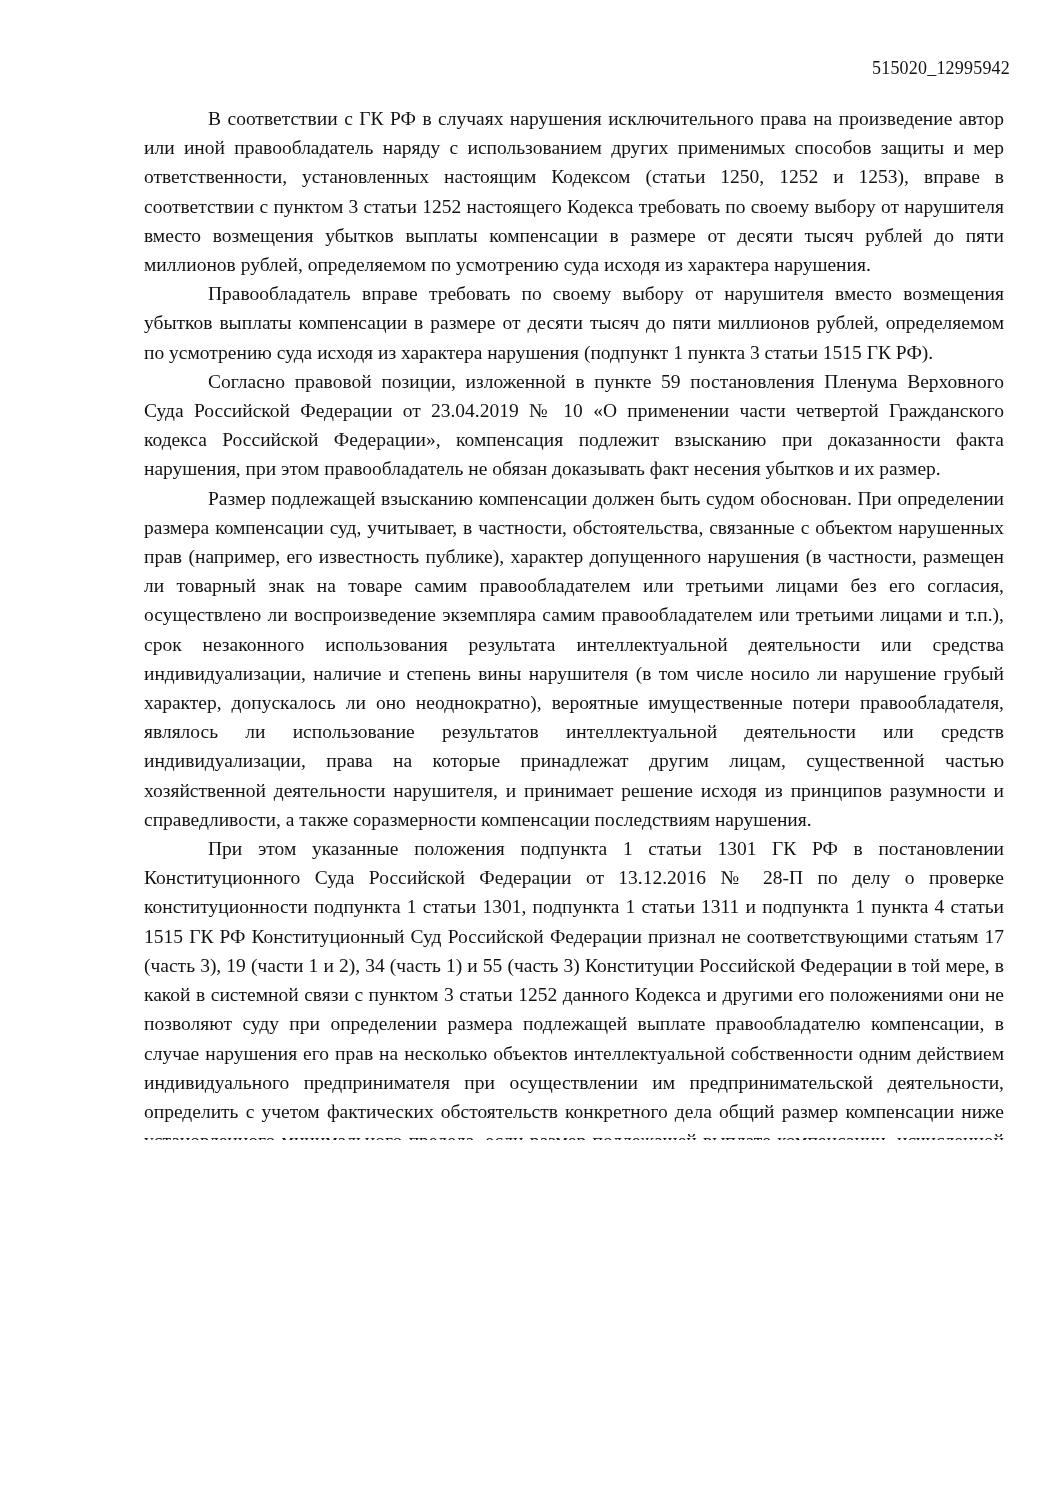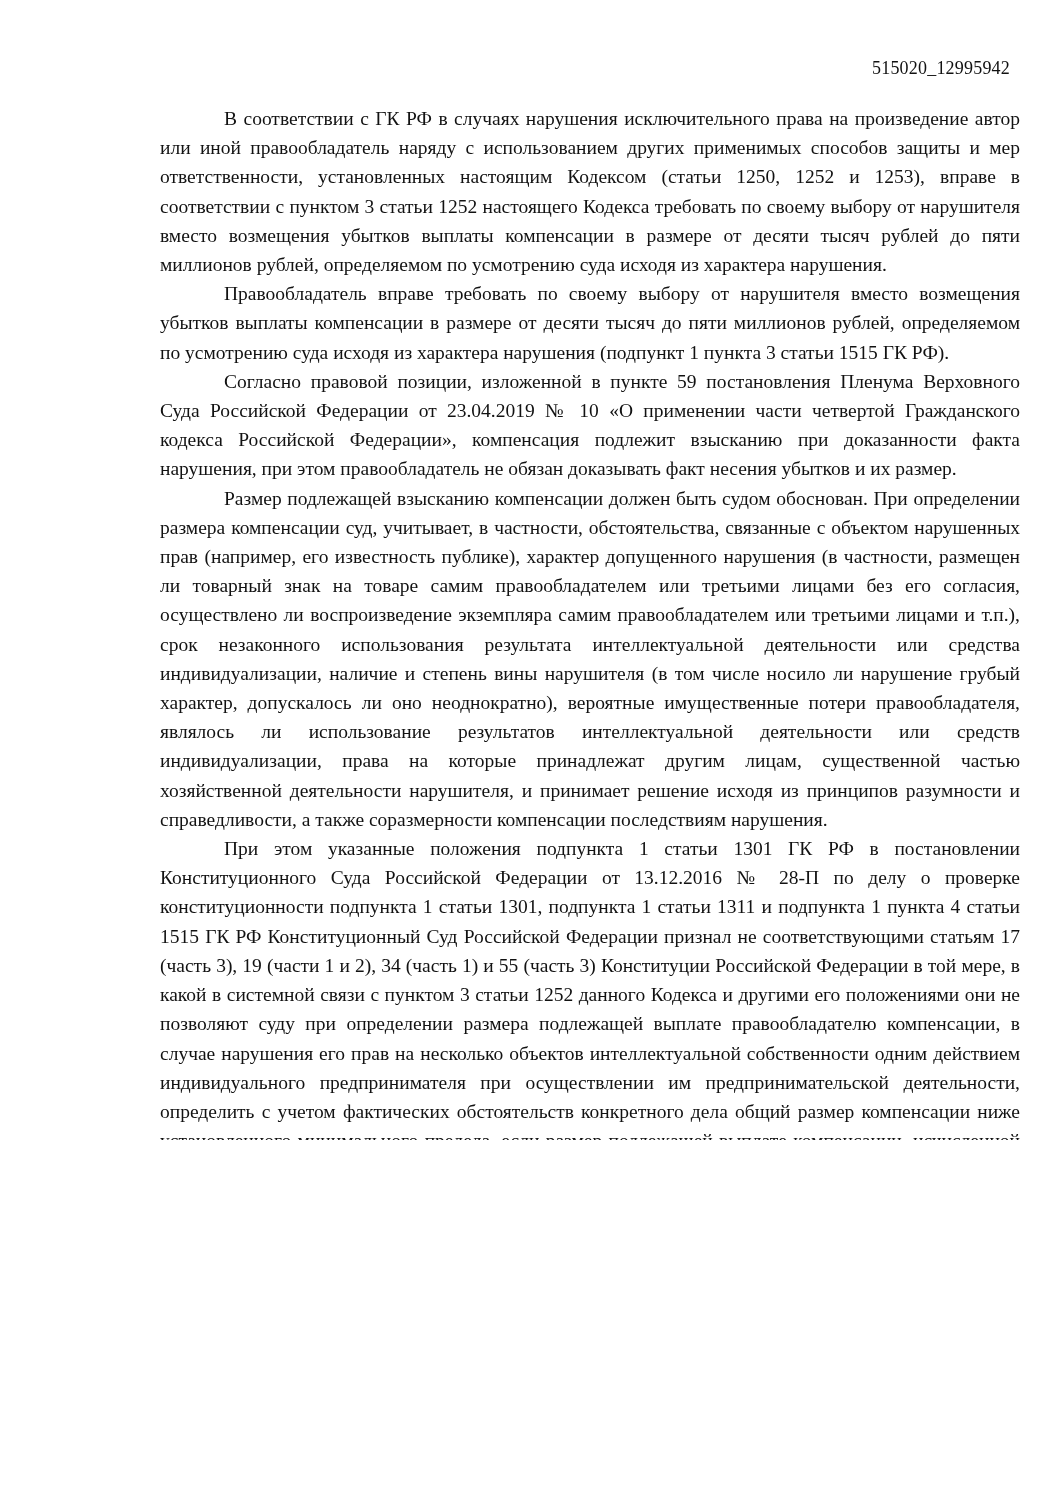--- a/index.html
+++ b/index.html
@@ -26,21 +26,21 @@
     width: 1010px;
     text-align: right;
     font-size: 18px;
     letter-spacing: 0.2px;
     color: #111111;
     white-space: nowrap;
   }
   .body-text {
     position: absolute;
     top: 104px;
-    left: 160px;
+    left: 144px;
     width: 860px;
     font-size: 19.5px;
     line-height: 29.2px;
     text-align: justify;
     text-justify: inter-word;
     color: #121212;
   }
   .body-text p {
     margin: 0;
     text-indent: 64px;

